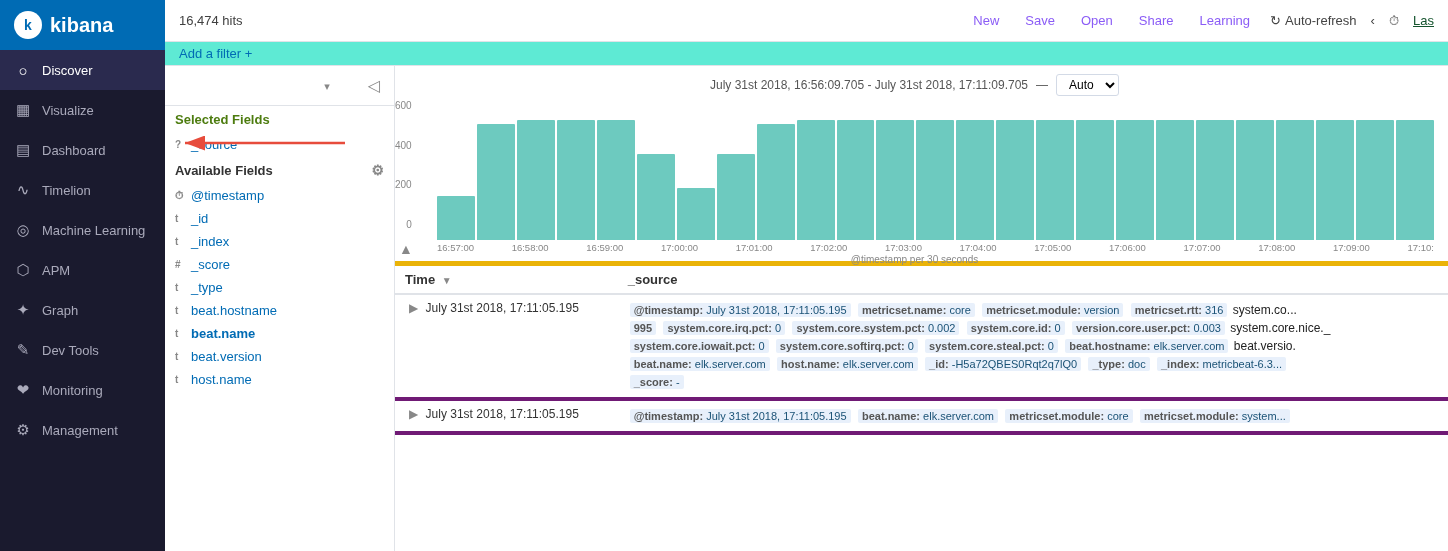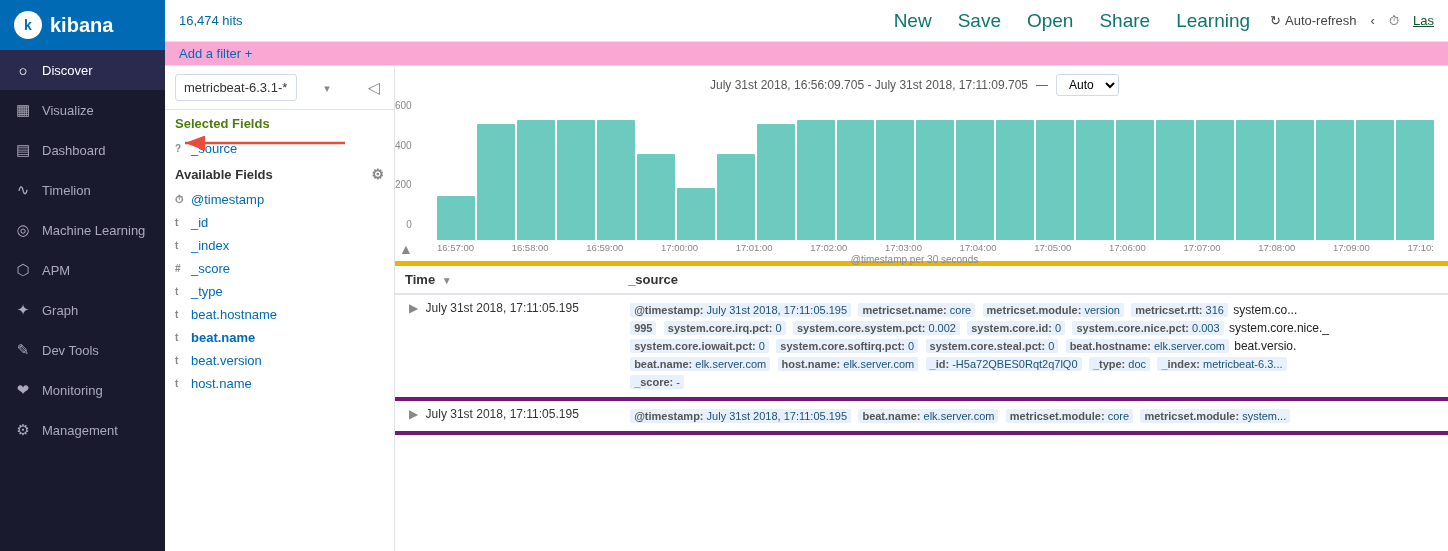--- a/index.html
+++ b/index.html
@@ -71,28 +71,28 @@
     
     .topbar {
       display: flex;
       align-items: center;
       justify-content: space-between;
       padding: 6px 14px;
       border-bottom: 1px solid #e0e3e8;
       background: #fff;
       height: 42px;
     }
-    .topbar-left { display: flex; align-items: center; gap: 4px; color: #0369a1; font-size: 13px; font-weight: 500; }
+    .topbar-left { display: flex; align-items: center; gap: 4px; color: #404040; font-size: 13px; font-weight: 500; }
     .topbar-right { display: flex; align-items: center; gap: 14px; }
     .topbar-btn {
       background: none;
       border: none;
       cursor: pointer;
-      color: #0f766e;
-      font-size: 19px;
+      color: #8b5cf6;
+      font-size: 13px;
       padding: 3px 6px;
     }
     .topbar-autorefresh {
       display: flex;
       align-items: center;
       gap: 4px;
       color: #444;
       font-size: 13px;
       cursor: pointer;
     }
@@ -116,21 +116,21 @@
       outline: none;
       width: 100%;
       font-size: 13px;
       color: #69707d;
     }
 
     
     .filterbar {
       padding: 4px 14px;
       border-bottom: 1px solid #e0e3e8;
-      background: #f9a8d4;
+      background: #5eead4;
     }
     .add-filter-btn {
       background: none;
       border: none;
       cursor: pointer;
       color: #006bb4;
       font-size: 13px;
       display: flex;
       align-items: center;
       gap: 3px;
@@ -451,23 +451,20 @@
   <div class="filterbar">
     <button class="add-filter-btn">Add a filter +</button>
   </div>
 
   <div class="content">
 
     <div class="left-panel">
 
       <div class="index-select-row">
         <div style="position:relative;flex:1;">
-          <select class="index-select">
-            <option>metricbeat-6.3.1-*</option>
-          </select>
           <span class="select-arrow">▾</span>
         </div>
         <button class="index-nav-btn">◁</button>
       </div>
 
       <div class="fields-section">Selected Fields</div>
       <div class="field-item">
         <span class="field-type-badge">?</span>
         <span class="field-name">_source</span>
       </div>
@@ -603,21 +600,21 @@
                 <span class="source-tag"><span class="source-key">@timestamp:</span> <span class="source-val">July 31st 2018, 17:11:05.195</span></span>
                 <span class="source-tag"><span class="source-key">metricset.name:</span> <span class="source-val">core</span></span>
                 <span class="source-tag"><span class="source-key">metricset.module:</span> <span class="source-val">version</span></span>
                 <span class="source-tag"><span class="source-key">metricset.rtt:</span> <span class="source-val">316</span></span>
                 <span class="source-val">system.co...</span>
                 <br>
                 <span class="source-tag"><span class="source-key">995</span></span>
                 <span class="source-tag"><span class="source-key">system.core.irq.pct:</span> <span class="source-val">0</span></span>
                 <span class="source-tag"><span class="source-key">system.core.system.pct:</span> <span class="source-val">0.002</span></span>
                 <span class="source-tag"><span class="source-key">system.core.id:</span> <span class="source-val">0</span></span>
-                <span class="source-tag"><span class="source-key">system.core.nice.pct:</span> <span class="source-val">0.003</span></span>
+                <span class="source-tag"><span class="source-key">version.core.user.pct:</span> <span class="source-val">0.003</span></span>
                 <span class="source-val">system.core.nice._</span>
                 <br>
                 <span class="source-tag"><span class="source-key">system.core.iowait.pct:</span> <span class="source-val">0</span></span>
                 <span class="source-tag"><span class="source-key">system.core.softirq.pct:</span> <span class="source-val">0</span></span>
                 <span class="source-tag"><span class="source-key">system.core.steal.pct:</span> <span class="source-val">0</span></span>
                 <span class="source-tag"><span class="source-key">beat.hostname:</span> <span class="source-val">elk.server.com</span></span>
                 <span class="source-val">beat.versio.</span>
                 <br>
                 <span class="source-tag"><span class="source-key">beat.name:</span> <span class="source-val">elk.server.com</span></span>
                 <span class="source-tag"><span class="source-key">host.name:</span> <span class="source-val">elk.server.com</span></span>

